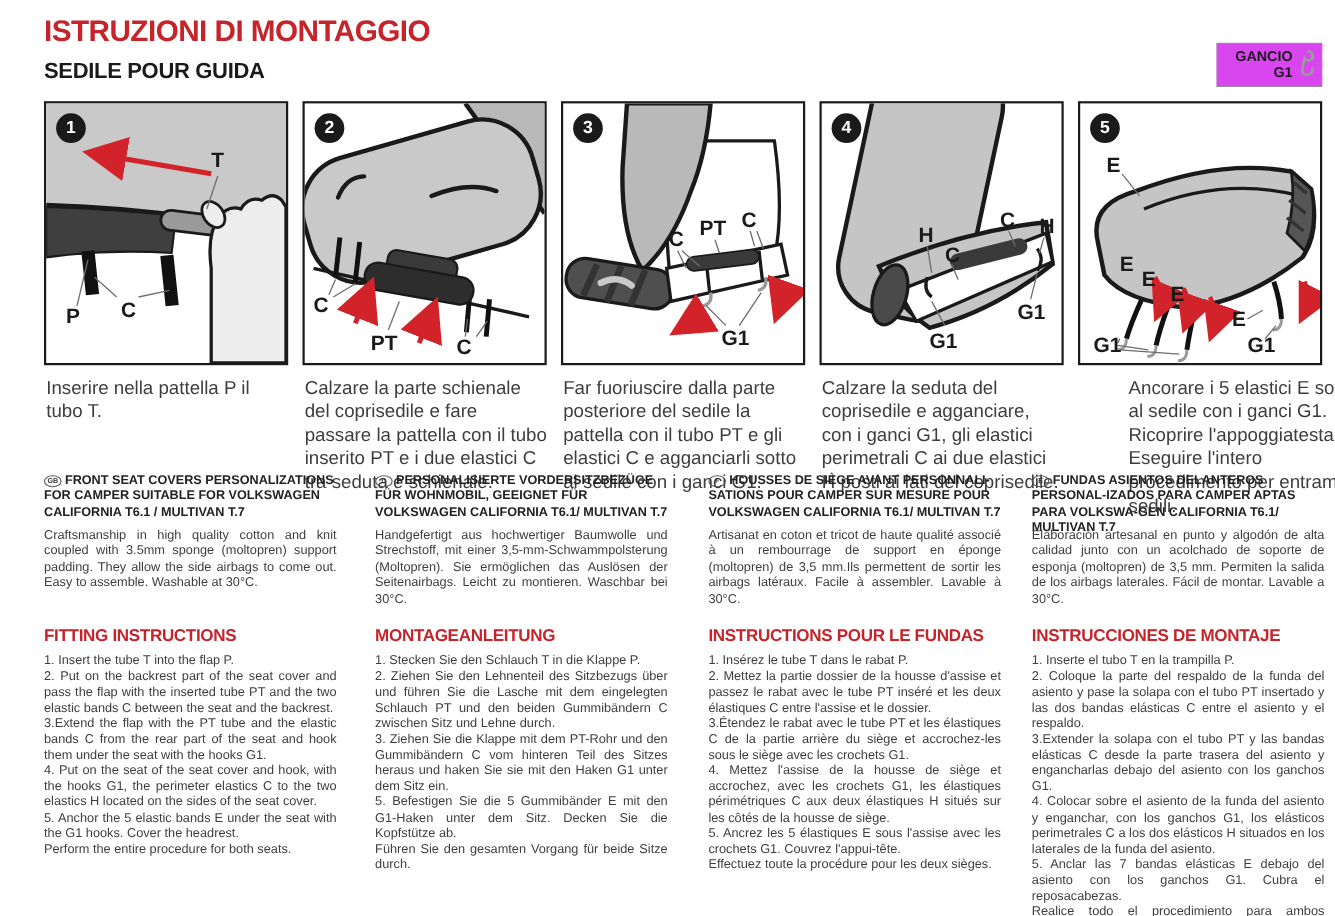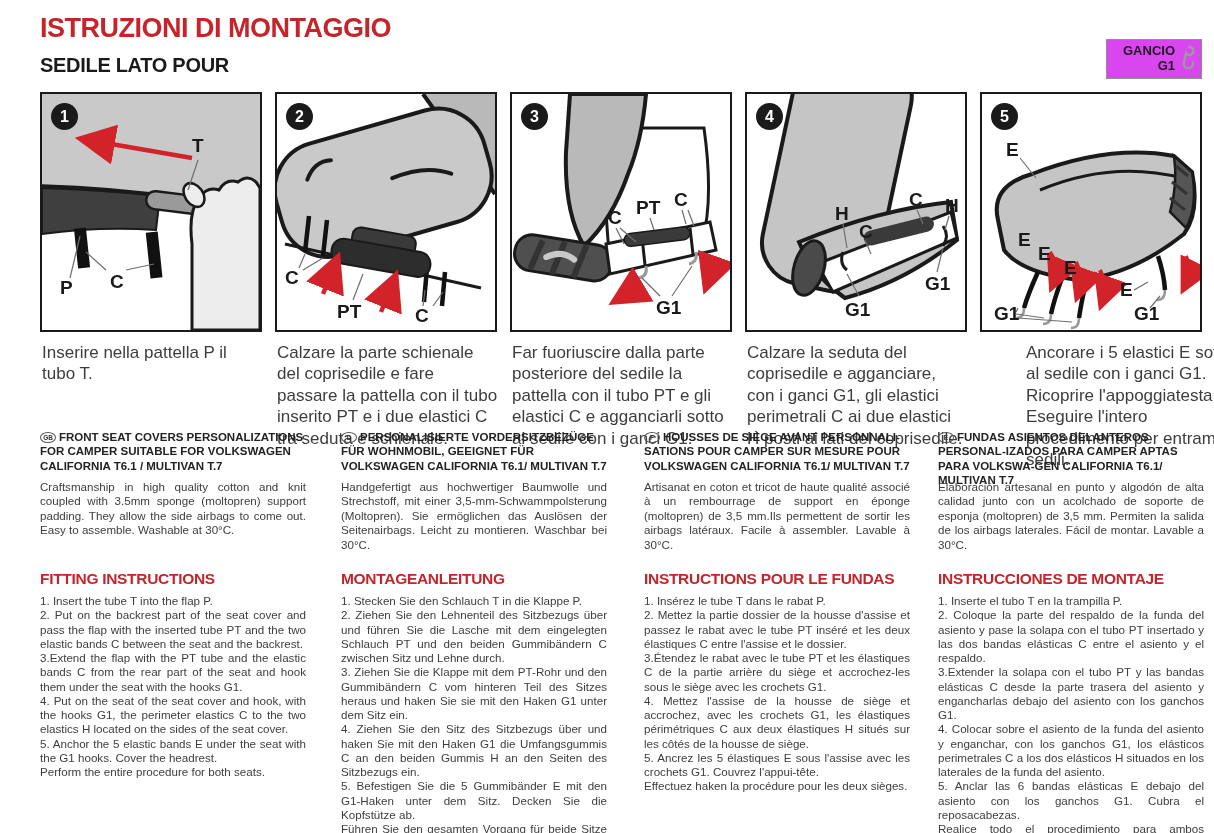--- a/index.html
+++ b/index.html
@@ -42,21 +42,21 @@
   svg text { font-family:"Liberation Sans", sans-serif; font-weight:bold;
              font-size:19px; fill:#1a1a1a; }
   .leader { stroke:#6e6e6e; stroke-width:1.2; fill:none; }
 </style>
 </head>
 <body>
 
 <div id="page">
 
   <h1 class="title">ISTRUZIONI DI MONTAGGIO</h1>
-  <h2 class="subtitle">SEDILE LATO POUR</h2>
+  <h2 class="subtitle">SEDILE POUR GUIDA</h2>
 
   <div class="hookbox">
     <div class="txt">
       <div>GANCIO</div>
       <div>G1</div>
     </div>
     <svg width="17" height="30" viewBox="0 0 17 30">
       <path d="M10,3 a4,4 0 1 1 -3,6 L5,18 q-1,7 5,6 q5,-1 4,-6" fill="none" stroke="#9a9a9a" stroke-width="2.4" stroke-linecap="round"></path>
     </svg>
   </div>
@@ -246,47 +246,46 @@
   </div>
 
   <div class="col" style="left:341px">
     <p class="col-header"><span class="lang-badge">D</span><span>PERSONALISIERTE VORDERSITZBEZÜGE FÜR WOHNMOBIL, GEEIGNET FÜR VOLKSWAGEN CALIFORNIA T6.1/ MULTIVAN T.7</span></p>
     <p class="col-desc">Handgefertigt aus hochwertiger Baumwolle und Strechstoff, mit einer 3,5-mm-Schwammpolsterung (Moltopren). Sie ermöglichen das Auslösen der Seitenairbags. Leicht zu montieren. Waschbar bei 30°C.</p>
     <p class="col-red-title">MONTAGEANLEITUNG</p>
     <div class="col-steps">
       <p>1. Stecken Sie den Schlauch T in die Klappe P.</p>
       <p>2. Ziehen Sie den Lehnenteil des Sitzbezugs über und führen Sie die Lasche mit dem eingelegten Schlauch PT und den beiden Gummibändern C zwischen Sitz und Lehne durch.</p>
       <p>3. Ziehen Sie die Klappe mit dem PT-Rohr und den Gummibändern C vom hinteren Teil des Sitzes heraus und haken Sie sie mit den Haken G1 unter dem Sitz ein.</p>
-      <p>4. Ziehen Sie den Sitz des Sitzbezugs über und haken Sie mit den Haken G1 die Umfangsgummis C an den beiden Gummis H an den Seiten des Sitzbezugs ein.</p>
       <p>5. Befestigen Sie die 5 Gummibänder E mit den G1-Haken unter dem Sitz. Decken Sie die Kopfstütze ab.</p>
       <p>Führen Sie den gesamten Vorgang für beide Sitze durch.</p>
     </div>
   </div>
 
   <div class="col" style="left:644px">
     <p class="col-header"><span class="lang-badge">F</span><span>HOUSSES DE SIÈGE AVANT PERSONNALI-SATIONS POUR CAMPER SUR MESURE POUR VOLKSWAGEN CALIFORNIA T6.1/ MULTIVAN T.7</span></p>
     <p class="col-desc">Artisanat en coton et tricot de haute qualité associé à un rembourrage de support en éponge (moltopren) de 3,5 mm.Ils permettent de sortir les airbags latéraux. Facile à assembler. Lavable à 30°C.</p>
     <p class="col-red-title">INSTRUCTIONS POUR LE FUNDAS</p>
     <div class="col-steps">
       <p>1. Insérez le tube T dans le rabat P.</p>
       <p>2. Mettez la partie dossier de la housse d'assise et passez le rabat avec le tube PT inséré et les deux élastiques C entre l'assise et le dossier.</p>
       <p>3.Étendez le rabat avec le tube PT et les élastiques C de la partie arrière du siège et accrochez-les sous le siège avec les crochets G1.</p>
       <p>4. Mettez l'assise de la housse de siège et accrochez, avec les crochets G1, les élastiques périmétriques C aux deux élastiques H situés sur les côtés de la housse de siège.</p>
       <p>5. Ancrez les 5 élastiques E sous l'assise avec les crochets G1. Couvrez l'appui-tête.</p>
-      <p>Effectuez haken la procédure pour les deux sièges.</p>
+      <p>Effectuez toute la procédure pour les deux sièges.</p>
     </div>
   </div>
 
   <div class="col" style="left:938px">
     <p class="col-header"><span class="lang-badge">E</span><span>FUNDAS ASIENTOS DELANTEROS PERSONAL-IZADOS PARA CAMPER APTAS PARA VOLKSWA-GEN CALIFORNIA T6.1/ MULTIVAN T.7</span></p>
     <p class="col-desc">Elaboración artesanal en punto y algodón de alta calidad junto con un acolchado de soporte de esponja (moltopren) de 3,5 mm. Permiten la salida de los airbags laterales. Fácil de montar. Lavable a 30°C.</p>
     <p class="col-red-title">INSTRUCCIONES DE MONTAJE</p>
     <div class="col-steps">
       <p>1. Inserte el tubo T en la trampilla P.</p>
       <p>2. Coloque la parte del respaldo de la funda del asiento y pase la solapa con el tubo PT insertado y las dos bandas elásticas C entre el asiento y el respaldo.</p>
       <p>3.Extender la solapa con el tubo PT y las bandas elásticas C desde la parte trasera del asiento y engancharlas debajo del asiento con los ganchos G1.</p>
       <p>4. Colocar sobre el asiento de la funda del asiento y enganchar, con los ganchos G1, los elásticos perimetrales C a los dos elásticos H situados en los laterales de la funda del asiento.</p>
-      <p>5. Anclar las 6 bandas elásticas E debajo del asiento con los ganchos G1. Cubra el reposacabezas.</p>
+      <p>5. Anclar las 7 bandas elásticas E debajo del asiento con los ganchos G1. Cubra el reposacabezas.</p>
       <p>Realice todo el procedimiento para ambos asientos.</p>
     </div>
   </div>
 
 </div>
 
 </body></html>

